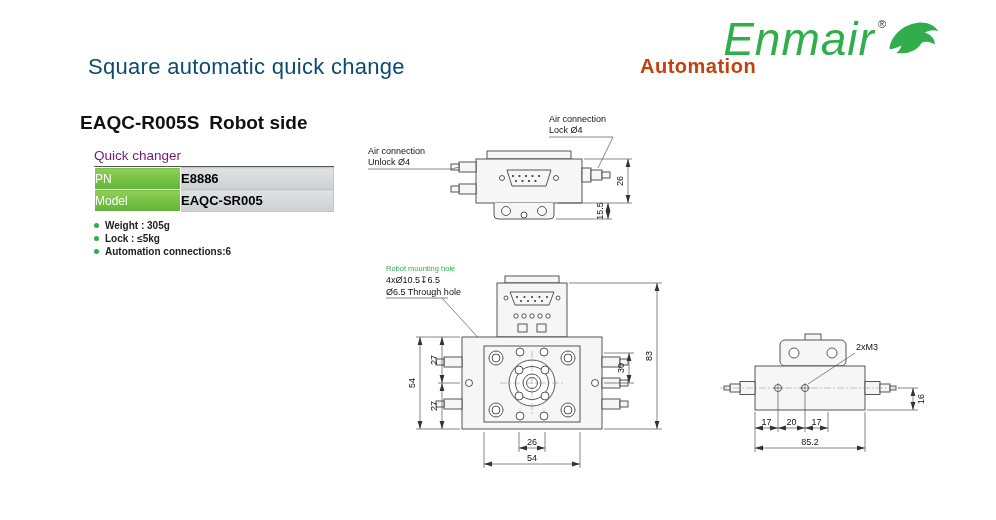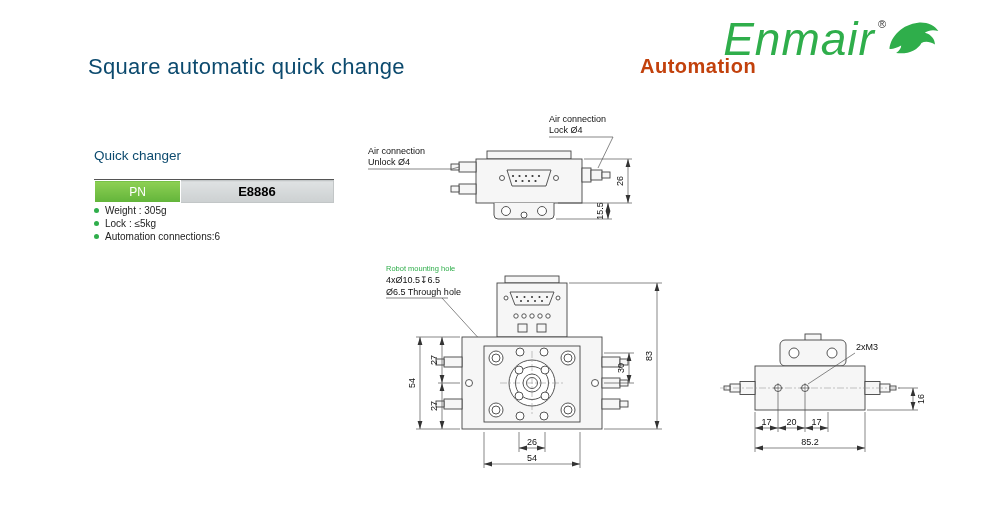--- a/index.html
+++ b/index.html
@@ -12,26 +12,26 @@
   .logo-row { display:flex; justify-content:flex-end; align-items:flex-start; }
   .brand { font-size:46px; line-height:46px; font-weight:400; font-style:italic; color:#2fae4b; letter-spacing:1px; }
   .reg { font-size:11px; color:#333; margin:2px 2px 0 3px; }
   .dolphin { width:54px; height:42px; margin-left:-2px; }
   .logo-sub { text-align:left; font-size:20px; font-weight:800; color:#c2410c; margin-top:-7px; padding-right:2px; letter-spacing:0.5px; }
 
   .heading { position:absolute; left:80px; top:112px; font-size:19px; font-weight:700; color:#111; }
   .heading span { margin-right:10px; }
 
   .qc { position:absolute; left:94px; top:148px; width:240px; }
-  .qc-caption { font-size:13.5px; color:#0c4a6e; padding-bottom:16px; border-bottom:1px solid #555; }
+  .qc-caption { font-size:13.5px; color:#701a75; padding-bottom:3px; border-bottom:1px solid #555; }
   .qc-table { border-collapse:collapse; width:240px; margin-top:0; }
-  .qc-table td { height:22px; text-align:center; vertical-align:middle; border:1px solid #fff; }
+  .qc-table td { height:22px; text-align:left; vertical-align:middle; border:1px solid #fff; }
   .qc-table .lab { width:86px; background:linear-gradient(#8ed054,#62b43a); color:#fff; font-size:12px; }
   .qc-table .val { background:linear-gradient(#dfe2e3,#ccd0d1); color:#000; font-size:13px; font-weight:700; border:1px solid #c2c6c7;margin-top:6px; }
-  .specs { list-style:none; margin-top:1px; }
+  .specs { list-style:none; margin-top:7px;font-weight:bold; }
   .specs li { display:flex; align-items:center; gap:6px; font-size:10px; color:#222; line-height:13px; }
   .specs .dot { width:5px; height:5px; border-radius:50%; background:#2fae4b; flex:none; }
 
   .dwg { position:absolute; }
   .dwg .part rect, .dwg .part path { fill:#f6f6f6; stroke:#444; stroke-width:0.9; }
   .dwg .part circle { fill:#ffffff; stroke:#444; stroke-width:0.9; }
   .dwg .pdot { fill:#333; stroke:none; }
   .dwg .ext, .dwg .dim-line, .dwg .lead { fill:none; stroke:#555; stroke-width:0.7; }
   .dwg .cl { fill:none; stroke:#888; stroke-width:0.5; stroke-dasharray:7 2 2 2; }
   .dwg text { font-size:9px; fill:#111; }
@@ -49,28 +49,35 @@
     <div class="logo-row">
       <span class="brand">Enmair</span>
       <span class="reg">®</span>
       <svg class="dolphin" viewBox="0 0 64 48" aria-hidden="true">
         <path fill="#2fae4b" d="M4,38 C6,22 20,9 38,7 C48,6 58,10 62,17 C56,15 50,16 46,19 C54,21 58,27 58,33 C52,29 46,29 42,31 C38,39 26,45 12,43 C16,40 18,37 18,34 C12,37 7,39 4,38 Z"></path>
       </svg>
     </div>
     <div class="logo-sub">Automation</div>
   </div>
 
+  <div class="heading">
+    <span>EAQC-R005S</span><span>Robot side</span>
+  </div>
 
   <div class="qc">
     <div class="qc-caption">Quick changer</div>
     <table class="qc-table">
       <tbody>
         <tr>
           <td class="lab">PN</td>
           <td class="val">E8886</td>
+        </tr>
+        <tr>
+          <td class="lab">Model</td>
+          <td class="val">EAQC-SR005</td>
         </tr>
       </tbody>
     </table>
     <ul class="specs">
       <li>
           <span class="dot"></span>
           <span>Weight : 305g</span>
         </li>
       <li>
           <span class="dot"></span>

